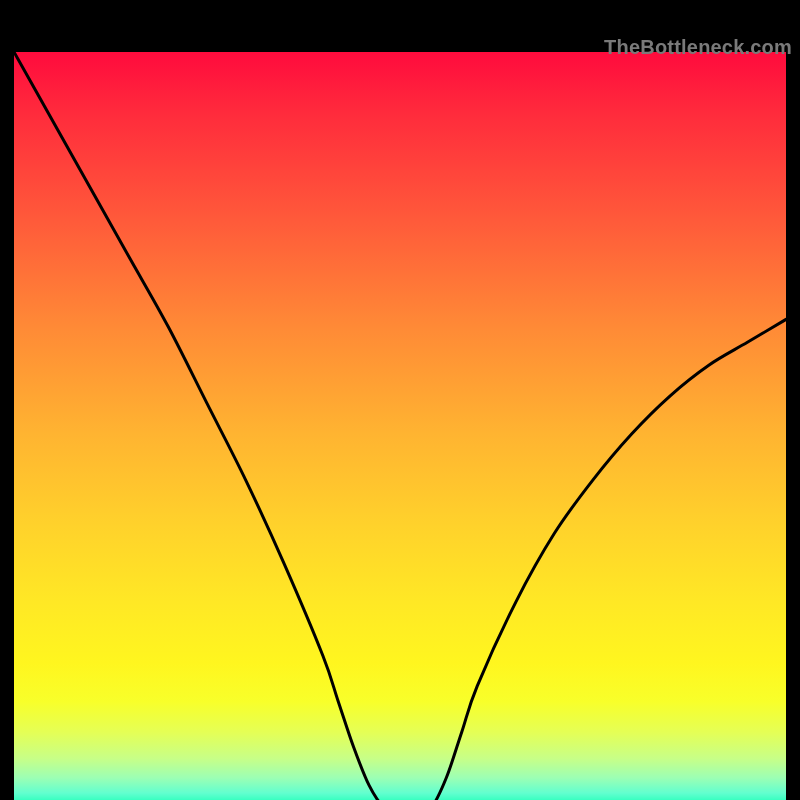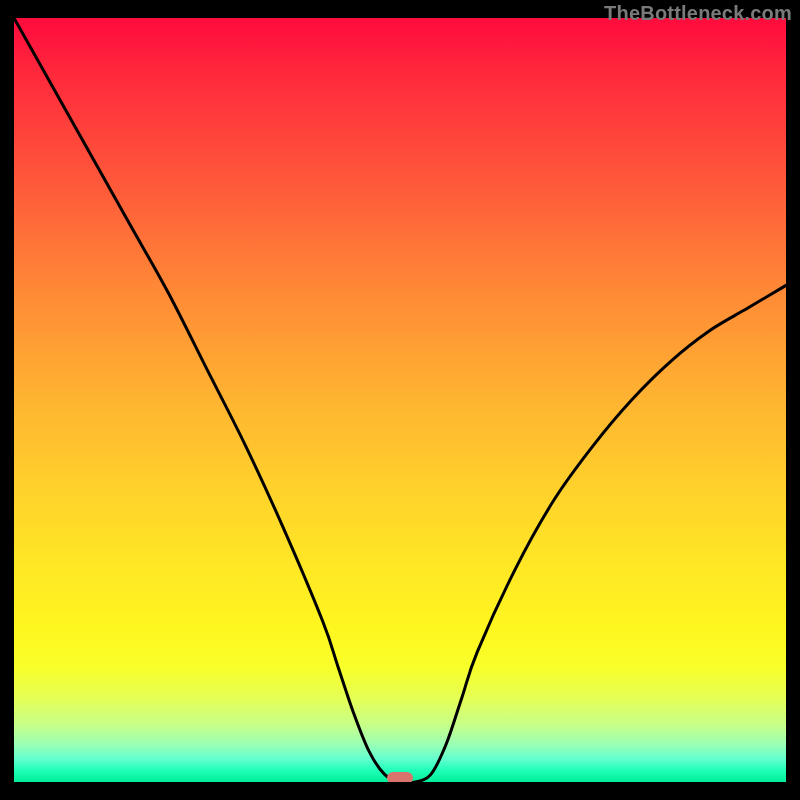--- a/index.html
+++ b/index.html
@@ -8,20 +8,21 @@
     width: 800px;
     height: 800px;
     background: #000;
     overflow: hidden;
     font-family: Arial, Helvetica, sans-serif;
   }
   .frame {
     position: absolute;
     inset: 0;
     background: #000;
+    margin-top: 34px;
   }
   .plot {
     position: absolute;
     left: 14px;
     top: 18px;
     width: 772px;
     height: 764px;
     overflow: hidden;
   }
   .gradient {

